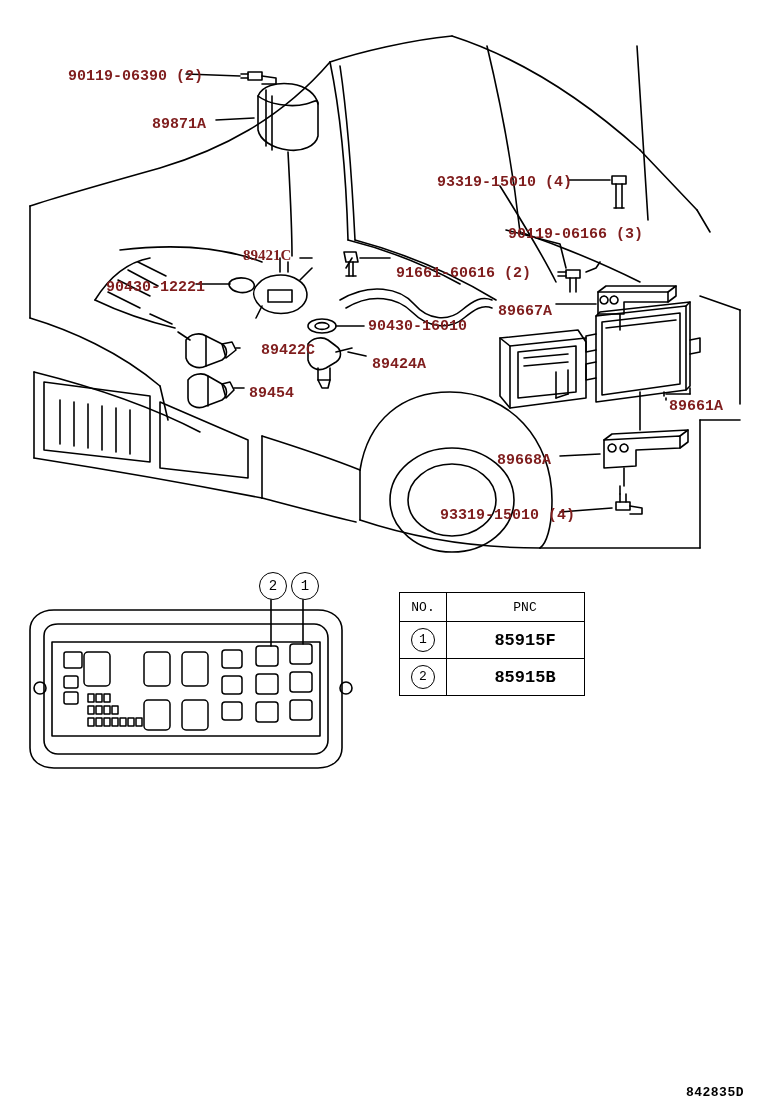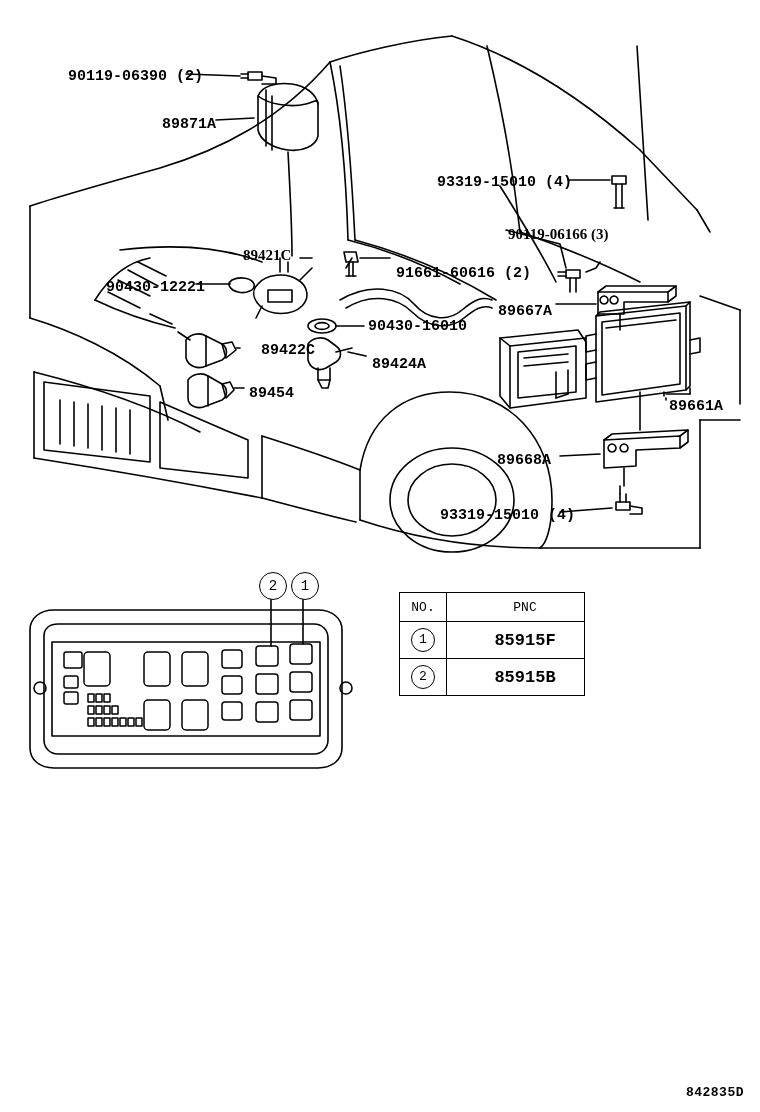--- a/index.html
+++ b/index.html
@@ -27,21 +27,21 @@
     width: 760px;
     height: 1112px;
   }
   .lbl {
     position: absolute;
     font-family: "Liberation Mono", monospace;
     font-weight: bold;
     font-size: 15px;
     letter-spacing: 0px;
     white-space: nowrap;
-    color: #000000;
+    color: #7f1d1d;
   }
   .tbl {
     position: absolute;
     border-collapse: collapse;
     font-family: "Liberation Mono", monospace;
   }
   .tbl td, .tbl th {
     border: 1.6px solid #000;
     text-align: center;
     vertical-align: middle;
@@ -323,23 +323,23 @@
         <rect x="290" y="672" width="22" height="20" rx="3"></rect>
         <rect x="290" y="700" width="22" height="20" rx="3"></rect>
       </g>
 
       <path d="M271 588 L 271 646"></path>
       <path d="M303 588 L 303 644"></path>
     </g>
   </svg>
 
   <div class="lbl" style="left:68px; top:68px;">90119-06390 (2)</div>
-  <div class="lbl" style="left:162px; top:116px;text-align:center;">89871A</div>
+  <div class="lbl" style="left:152px; top:116px;text-align:center;">89871A</div>
   <div class="lbl" style="left:437px; top:174px;">93319-15010 (4)</div>
-  <div class="lbl" style="left:508px; top:226px;font-family:Liberation Serif, serif;">90119-06166 (3)</div>
+  <div class="lbl" style="left:508px; top:226px;">90119-06166 (3)</div>
   <div class="lbl" style="left:243px; top:247px;font-family:Liberation Serif, serif;">89421C</div>
   <div class="lbl" style="left:396px; top:257px;margin-top:8px;">91661-60616 (2)</div>
   <div class="lbl" style="left:106px; top:279px;">90430-12221</div>
   <div class="lbl" style="left:498px; top:303px;">89667A</div>
   <div class="lbl" style="left:368px; top:318px;text-align:right;">90430-16010</div>
   <div class="lbl" style="left:261px; top:342px;">89422C</div>
   <div class="lbl" style="left:372px; top:356px;">89424A</div>
   <div class="lbl" style="left:249px; top:385px;">89454</div>
   <div class="lbl" style="left:669px; top:398px;">89661A</div>
   <div class="lbl" style="left:497px; top:452px;">89668A</div>

